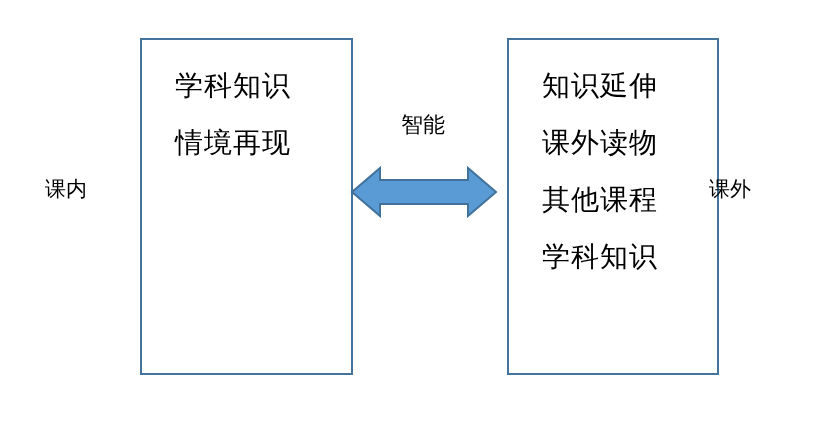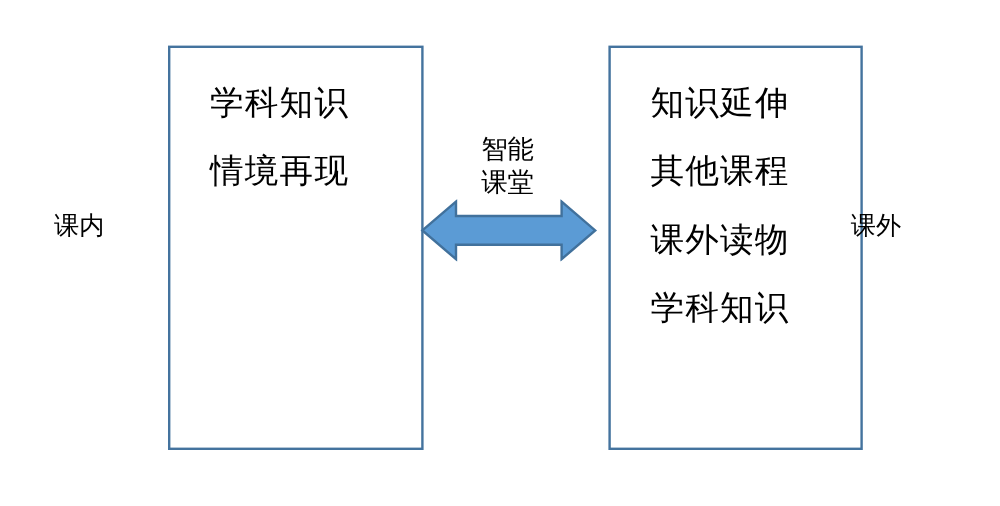--- a/index.html
+++ b/index.html
@@ -74,29 +74,28 @@
 
   <div class="side-label left">课内</div>
 
   <div class="box left-box">
     <div class="box-item">学科知识</div>
     <div class="box-item">情境再现</div>
   </div>
 
   <div class="connector-label">
     <div>智能</div>
-    <div>课堂</div>
   </div>
 
   <svg class="arrow" viewBox="0 0 148 52" aria-hidden="true">
     <polygon points="2,26 30,2 30,14 118,14 118,2 146,26 118,50 118,38 30,38 30,50" fill="var(--arrow-fill, #5B9BD5)" stroke="var(--arrow-stroke, #41719C)" stroke-width="2" stroke-linejoin="miter"></polygon>
   </svg>
 
   <div class="box right-box">
     <div class="box-item">知识延伸</div>
+    <div class="box-item">课外读物</div>
     <div class="box-item">其他课程</div>
-    <div class="box-item">课外读物</div>
     <div class="box-item">学科知识</div>
   </div>
 
   <div class="side-label right">课外</div>
 
 </div>
 
 </body></html>

